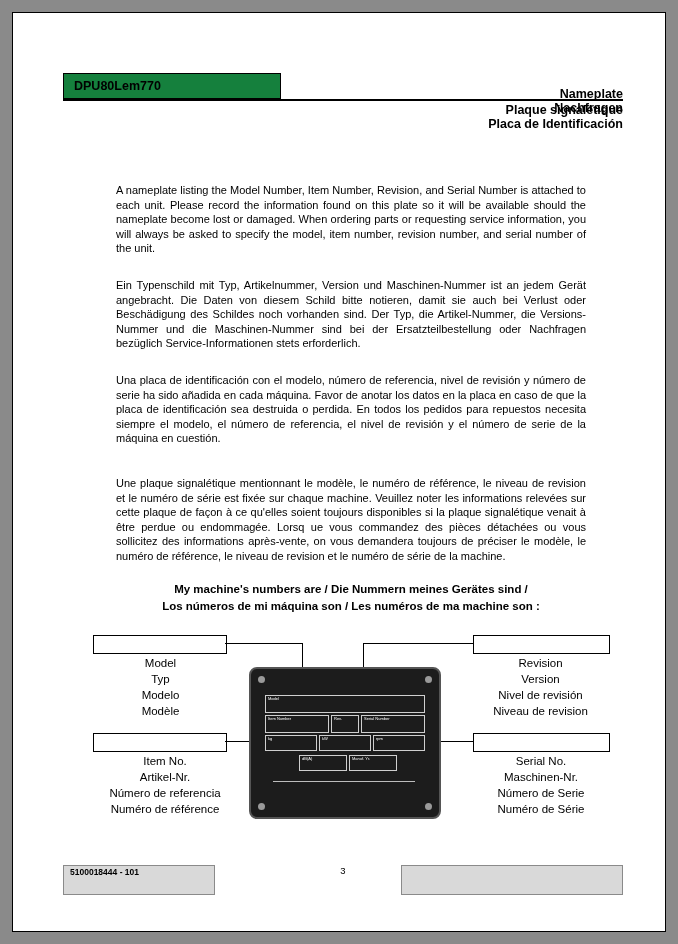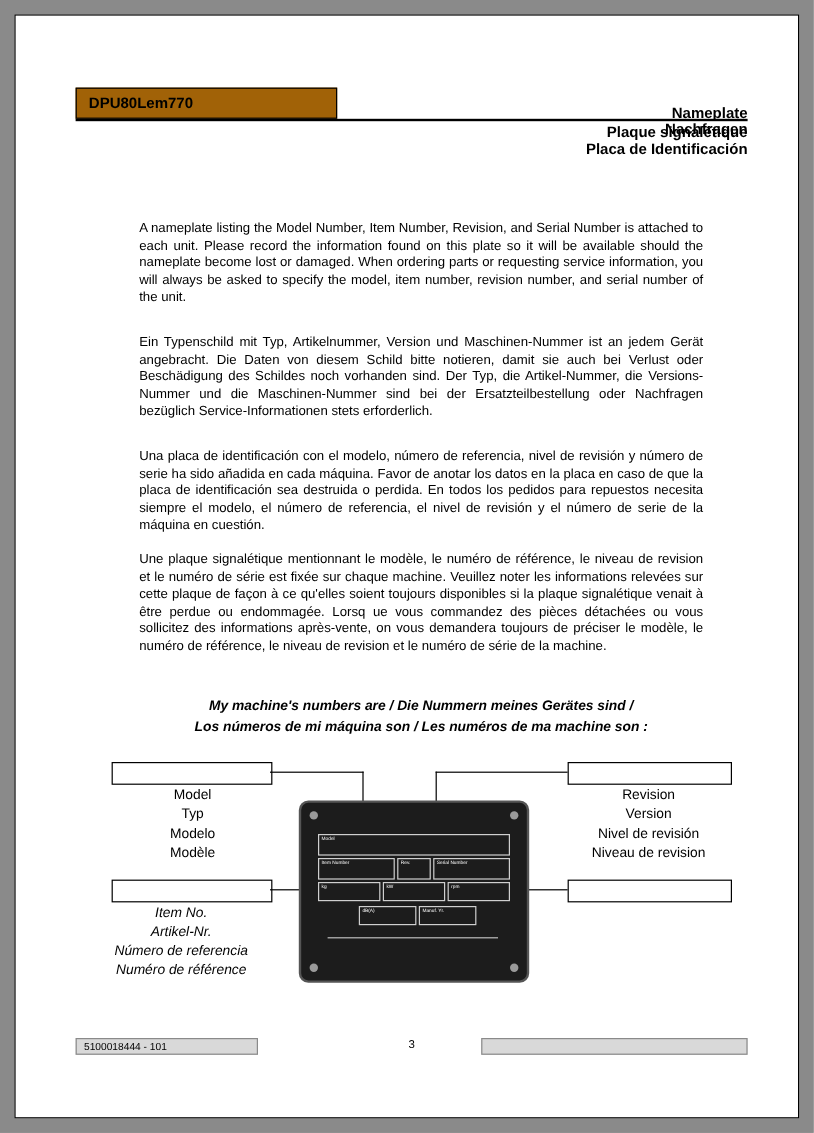--- a/index.html
+++ b/index.html
@@ -30,21 +30,21 @@
     top: 60px;
     width: 560px;
     height: 26px;
   }
   .header-left {
     position: absolute;
     left: 0;
     top: 0;
     width: 218px;
     height: 26px;
-    background: #a16207;
+    background: #15803d;
     border: 1px solid #000000;
     box-sizing: border-box;
     display: flex;
     align-items: center;
     padding-left: 10px;
     font-weight: bold;
     font-size: 12.5px;
     color: #000;
   }
   .header-right {
@@ -83,30 +83,29 @@
     left: 103px;
     width: 470px;
     font-size: 11px;
     line-height: 14.6px;
     text-align: justify;
     color: #000;
   }
   #p-en { top: 170px; }
   #p-de { top: 265px; }
   #p-es { top: 360px; }
-  #p-fr { top: 446px; }
+  #p-fr { top: 463px; }
 
   .headline {
     position: absolute;
     left: 103px;
     top: 568px;
     width: 470px;
     text-align: center;
     font-weight: bold;
-    font-style: italic;
     font-size: 11.5px;
     line-height: 17px;
     color: #000;
   }
   
   .diagram {
     position: absolute;
     left: 50px;
     top: 612px;
     width: 560px;
@@ -124,21 +123,21 @@
   #box-serial  { left: 410px; top: 108px; width: 135px; }
 
   .lbl {
     position: absolute;
     text-align: center;
     font-size: 11.5px;
     line-height: 16px;
     color: #000;
   }
   #lbl-model  { left: 20px;  top: 30px;  width: 155px; }
-  #lbl-item   { left: 4px;  top: 128px; width: 168px; font-style: italic; }
+  #lbl-item   { left: 18px;  top: 128px; width: 168px; }
   #lbl-rev    { left: 400px; top: 30px;  width: 155px; text-align: center; }
   #lbl-serial { left: 398px; top: 128px; width: 160px; }
 
   .leader {
     position: absolute;
     background: #000;
   }
   
   .plate {
     position: absolute;
@@ -196,24 +195,25 @@
   .footer {
     position: absolute;
     left: 50px;
     top: 852px;
     width: 560px;
     height: 16px;
   }
   .footer-bar {
     position: absolute;
     top: 0;
-    height: 14px;
+    height: 30px;
     background: #d9d9d9;
     border: 1px solid #8a8a8a;
     box-sizing: border-box;
+    font-weight: bold;
   }
   #footer-left-bar  { left: 0;    width: 152px; }
   #footer-right-bar { right: 0;   width: 222px; }
   .footer-text {
     position: absolute;
     top: 1px;
     left: 6px;
     font-size: 8.5px;
     color: #000;
   }
@@ -267,20 +267,24 @@
 Modelo
 Modèle</div>
     <div class="lbl" id="lbl-item" style="white-space:pre-line">Item No.
 Artikel-Nr.
 Número de referencia
 Numéro de référence</div>
     <div class="lbl" id="lbl-rev" style="white-space:pre-line">Revision
 Version
 Nivel de revisión
 Niveau de revision</div>
+    <div class="lbl" id="lbl-serial" style="white-space:pre-line">Serial No.
+Maschinen-Nr.
+Número de Serie
+Numéro de Série</div>
 
     <div class="leader" style="left:162px; top:18px; width:78px; height:1px;"></div>
     <div class="leader" style="left:239px; top:18px; width:1px; height:52px;"></div>
     <div class="leader" style="left:235px; top:66px; width:0; height:0; background:transparent; border-left:5px solid transparent; border-right:5px solid transparent; border-top:8px solid #000;"></div>
 
     <div class="leader" style="left:300px; top:18px; width:110px; height:1px;"></div>
     <div class="leader" style="left:300px; top:18px; width:1px; height:72px;"></div>
     <div class="leader" style="left:296px; top:86px; width:0; height:0; background:transparent; border-left:5px solid transparent; border-right:5px solid transparent; border-top:8px solid #000;"></div>
 
     <div class="leader" style="left:162px; top:116px; width:58px; height:1px;"></div>

